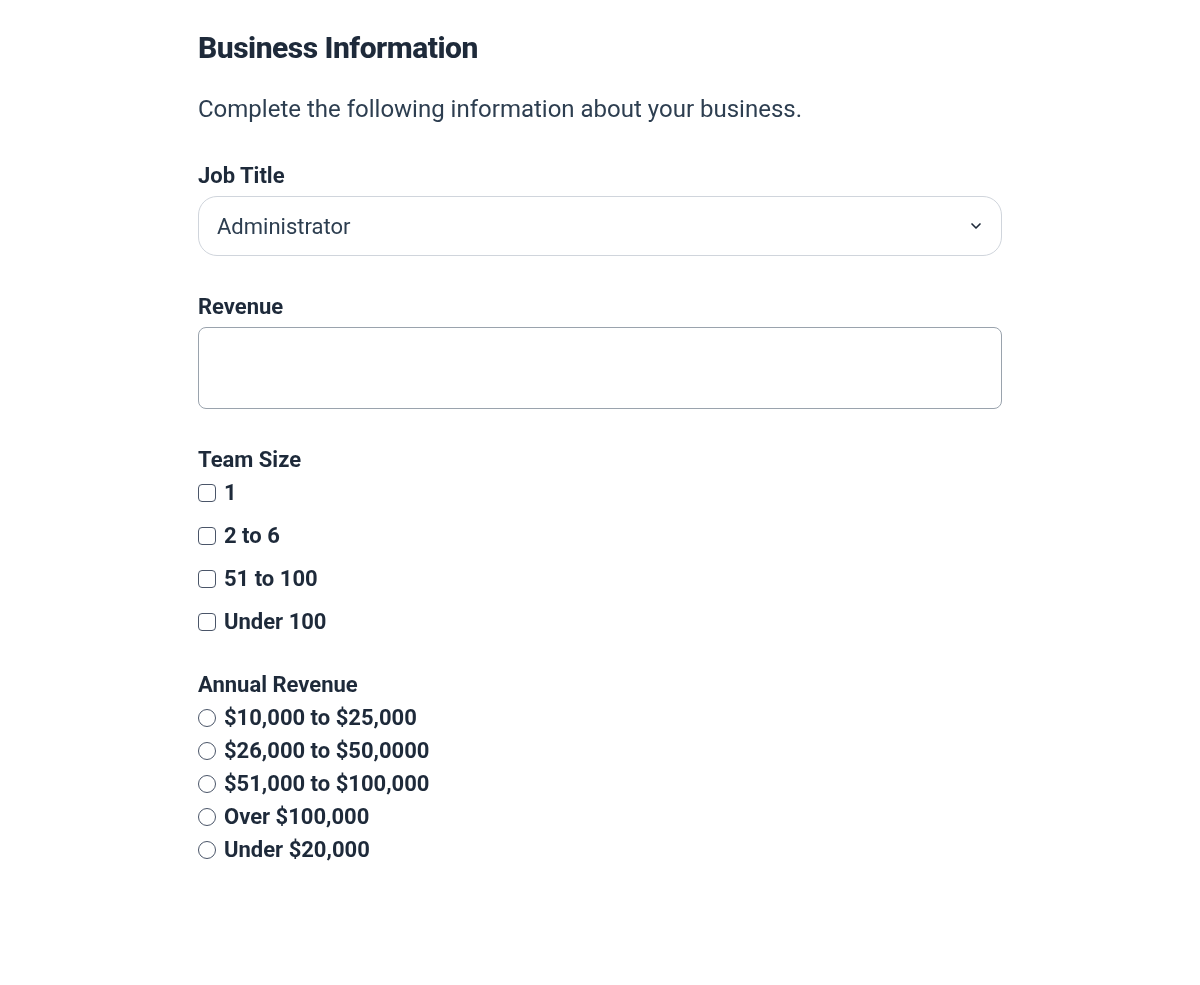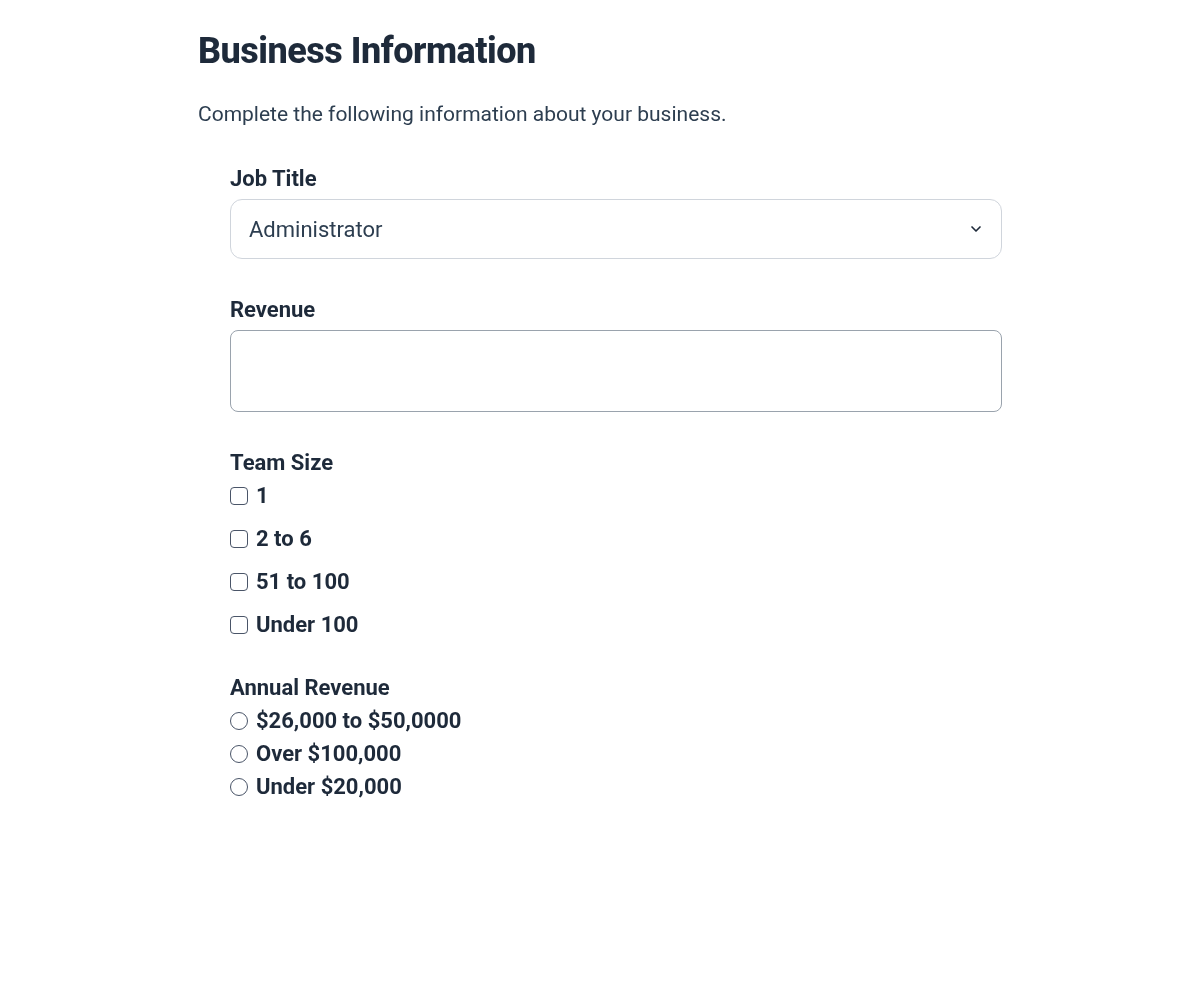--- a/index.html
+++ b/index.html
@@ -10,52 +10,51 @@
     body {
       font-family: -apple-system, BlinkMacSystemFont, "Segoe UI", Roboto, Helvetica, Arial, sans-serif;
       background: #ffffff;
       color: #1e2a3a;
       width: 1200px;
     }
     .container {
       padding: 30px 198px 30px 198px;
     }
     h1 {
-      font-size: 36px;
+      font-size: 30px;
       font-weight: 800;
       color: #1e2a3a;
       margin-bottom: 30px;
       letter-spacing: -0.5px;
     }
     .description {
-      font-size: 21px;
+      font-size: 24px;
       color: #2d3e50;
       margin-bottom: 40px;
       font-weight: 400;
     }
     .field-group {
       margin-bottom: 38px;
-      margin-left: 32px;
     }
     .field-label {
       font-size: 22px;
       font-weight: 700;
       color: #1e2a3a;
       margin-bottom: 8px;
       display: block;
     }
     .select-wrapper {
       position: relative;
       width: 100%;
     }
     .select-box {
       width: 100%;
       height: 60px;
       border: 1px solid #d0d5dc;
-      border-radius: 12px;
+      border-radius: 19px;
       padding: 0 18px;
       font-size: 22px;
       color: #2d3e50;
       background: #ffffff;
       display: flex;
       align-items: center;
       cursor: pointer;
     }
     .chevron {
       position: absolute;
@@ -160,21 +159,29 @@
         <span class="option-label">Under 100</span>
       </div>
     </div>
   </div>
 
   <div class="field-group">
     <label class="field-label">Annual Revenue</label>
     <div class="options-list first-option">
       <div class="option-row radio-row">
         <span class="radio-box"></span>
+        <span class="option-label">$10,000 to $25,000</span>
+      </div>
+      <div class="option-row radio-row">
+        <span class="radio-box"></span>
         <span class="option-label">$26,000 to $50,0000</span>
+      </div>
+      <div class="option-row radio-row">
+        <span class="radio-box"></span>
+        <span class="option-label">$51,000 to $100,000</span>
       </div>
       <div class="option-row radio-row">
         <span class="radio-box"></span>
         <span class="option-label">Over $100,000</span>
       </div>
       <div class="option-row radio-row">
         <span class="radio-box"></span>
         <span class="option-label">Under $20,000</span>
       </div>
     </div>

